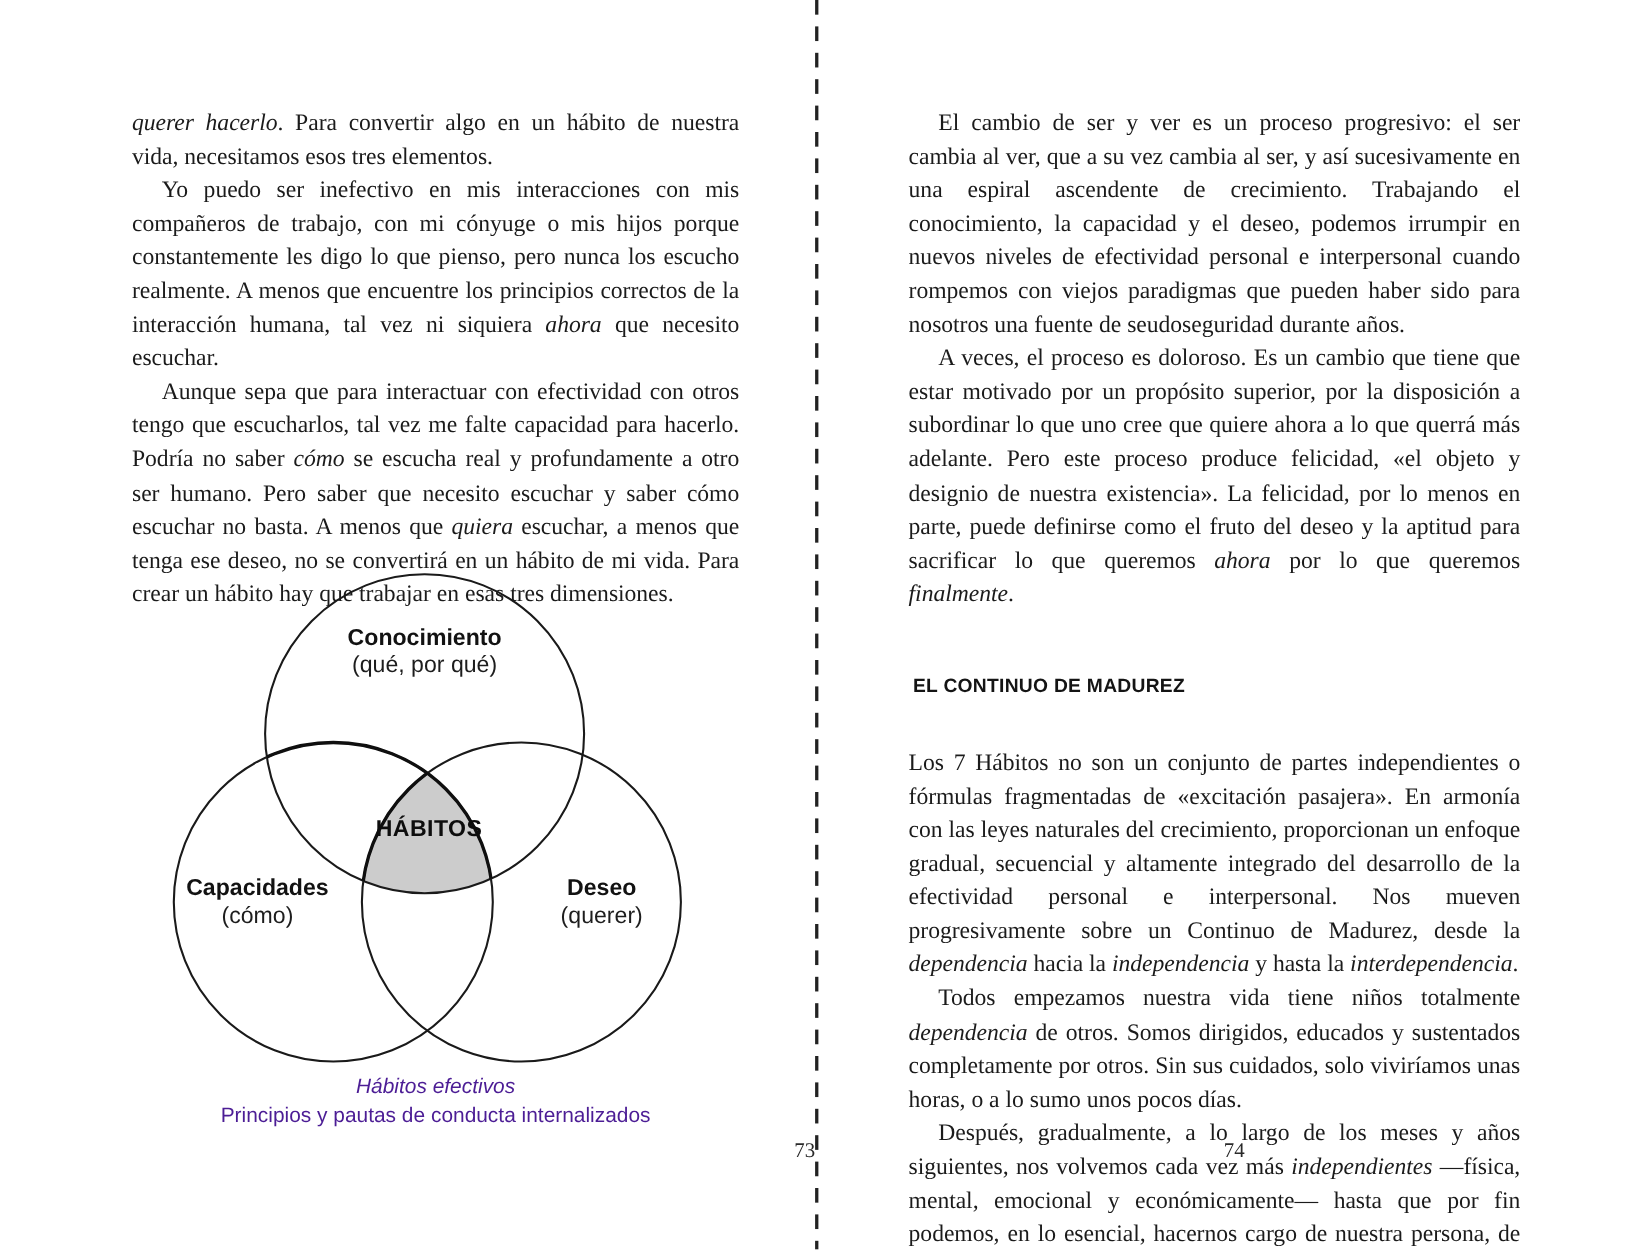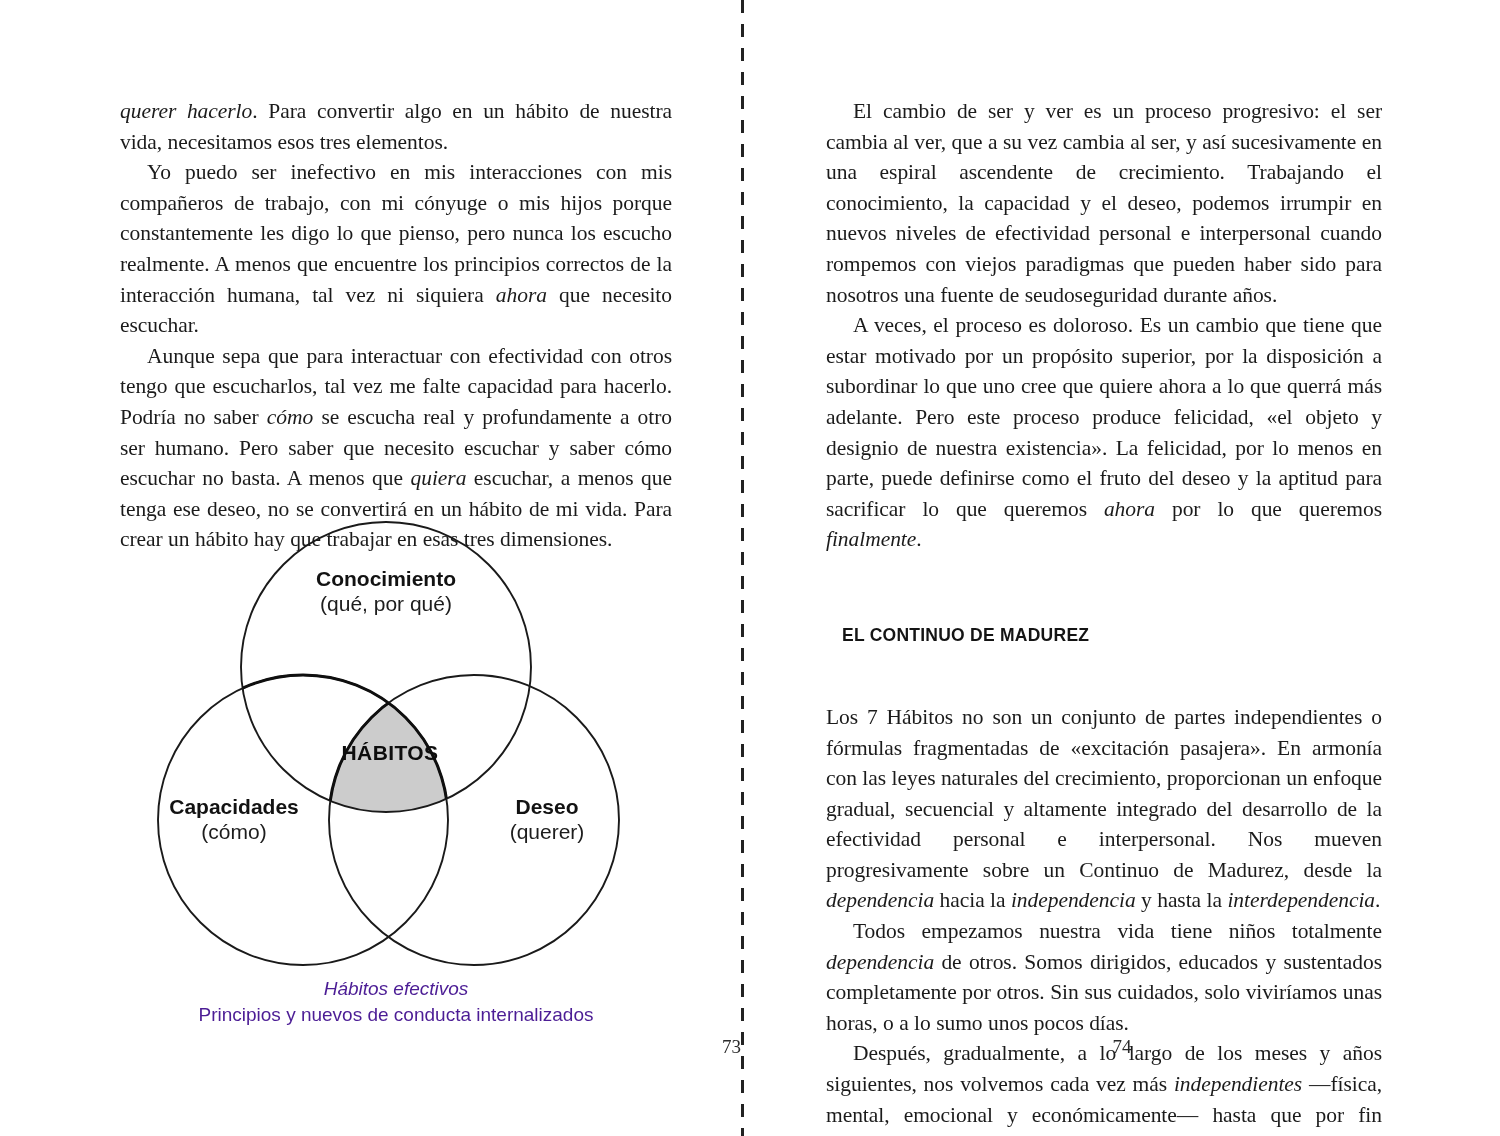--- a/index.html
+++ b/index.html
@@ -67,21 +67,21 @@
     text-justify: inter-word;
     hyphens: manual;
     letter-spacing: -0.05px;
     word-spacing: 0.1px;
   }
   p.body.indent { text-indent: 27px; }
   p.body em { font-style: italic; }
 
   
   h2.section-head {
-    margin: 16px;
+    margin: 4px;
     font-family: "Liberation Sans", "DejaVu Sans", sans-serif;
     font-size: 17.5px;
     font-weight: bold;
     letter-spacing: 0.25px;
     color: #141414;
   }
   .gap-before-head { height: 54px; }
   .gap-after-head  { height: 40px; }
 
   
@@ -209,21 +209,21 @@
 
           <text class="venn-label-bold" x="427" y="308" text-anchor="middle">Deseo</text>
           <text class="venn-label-sub" x="427" y="333" text-anchor="middle">(querer)</text>
 
           <text class="venn-center-label" x="270" y="254" text-anchor="middle">HÁBITOS</text>
         </svg>
       </div>
 
       <div class="figcaption">
         <span class="cap-title">Hábitos efectivos</span>
-        <span class="cap-sub">Principios y nuevos de conducta internalizados</span>
+        <span class="cap-sub">Principios y pautas de conducta internalizados</span>
       </div>
     </div>
 
     <div class="folio">73</div>
   </div>
 
   <div class="gutter"></div>
 
   <div class="page page-right">
     <div class="page-body">

